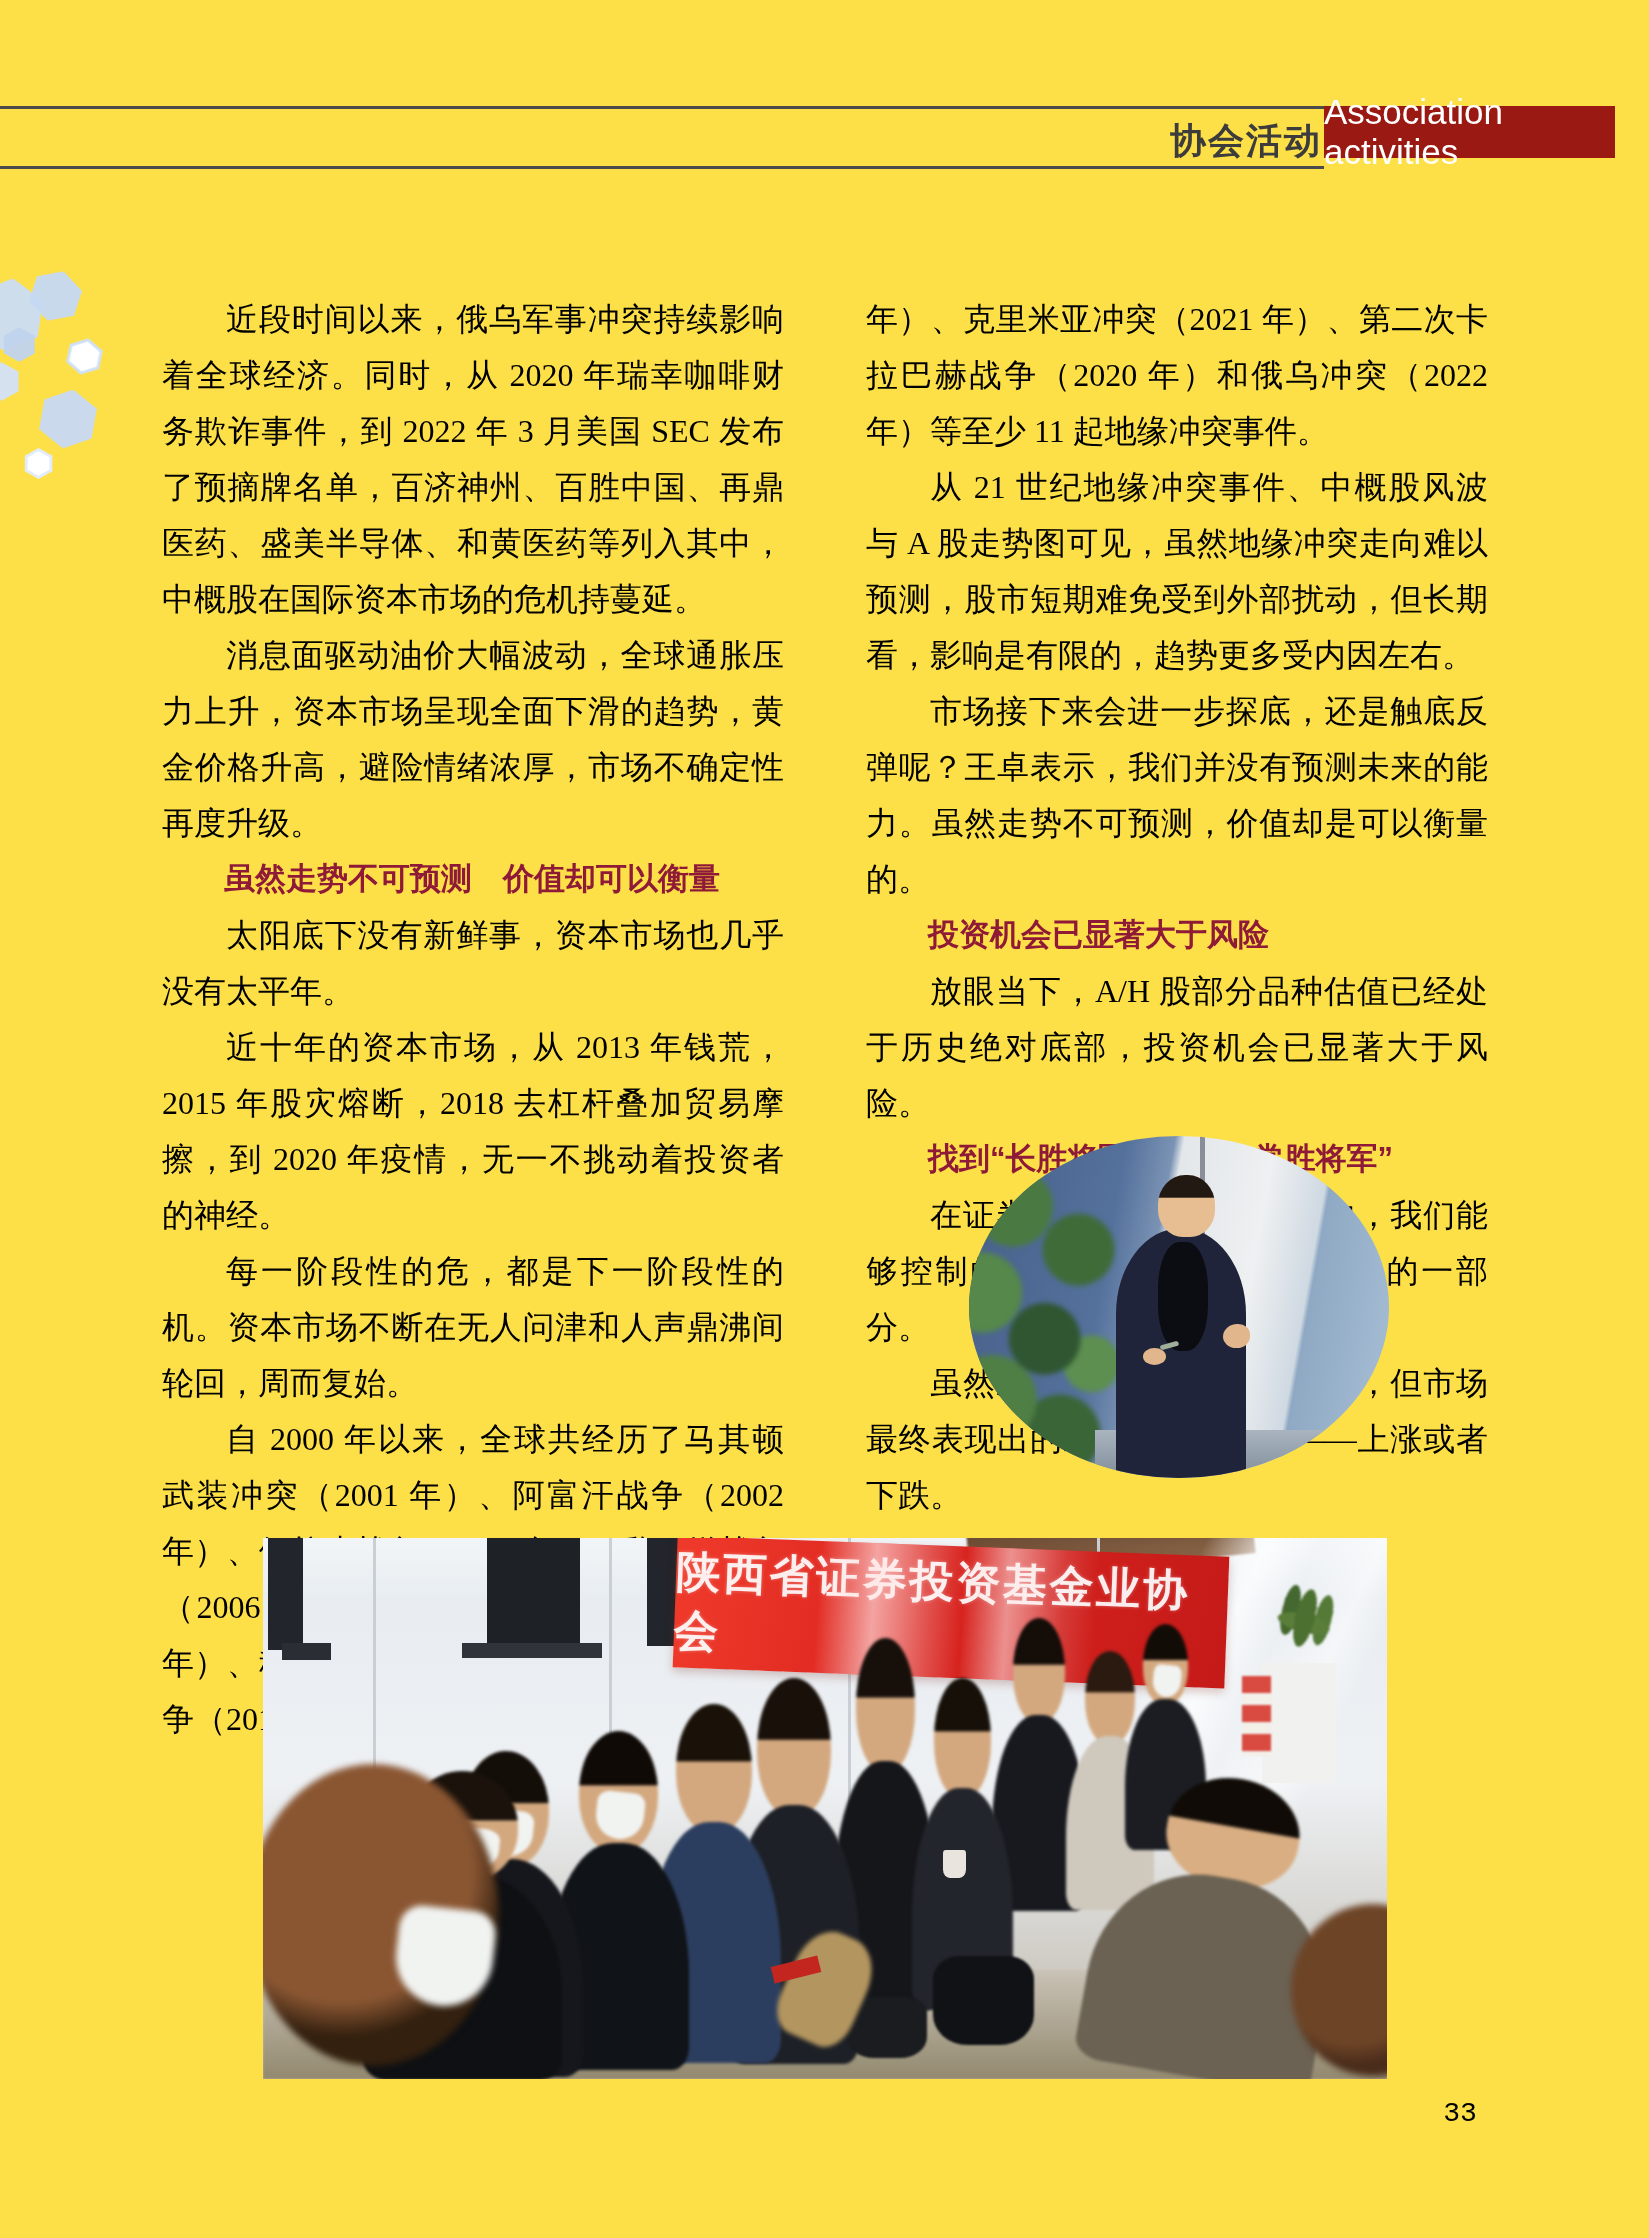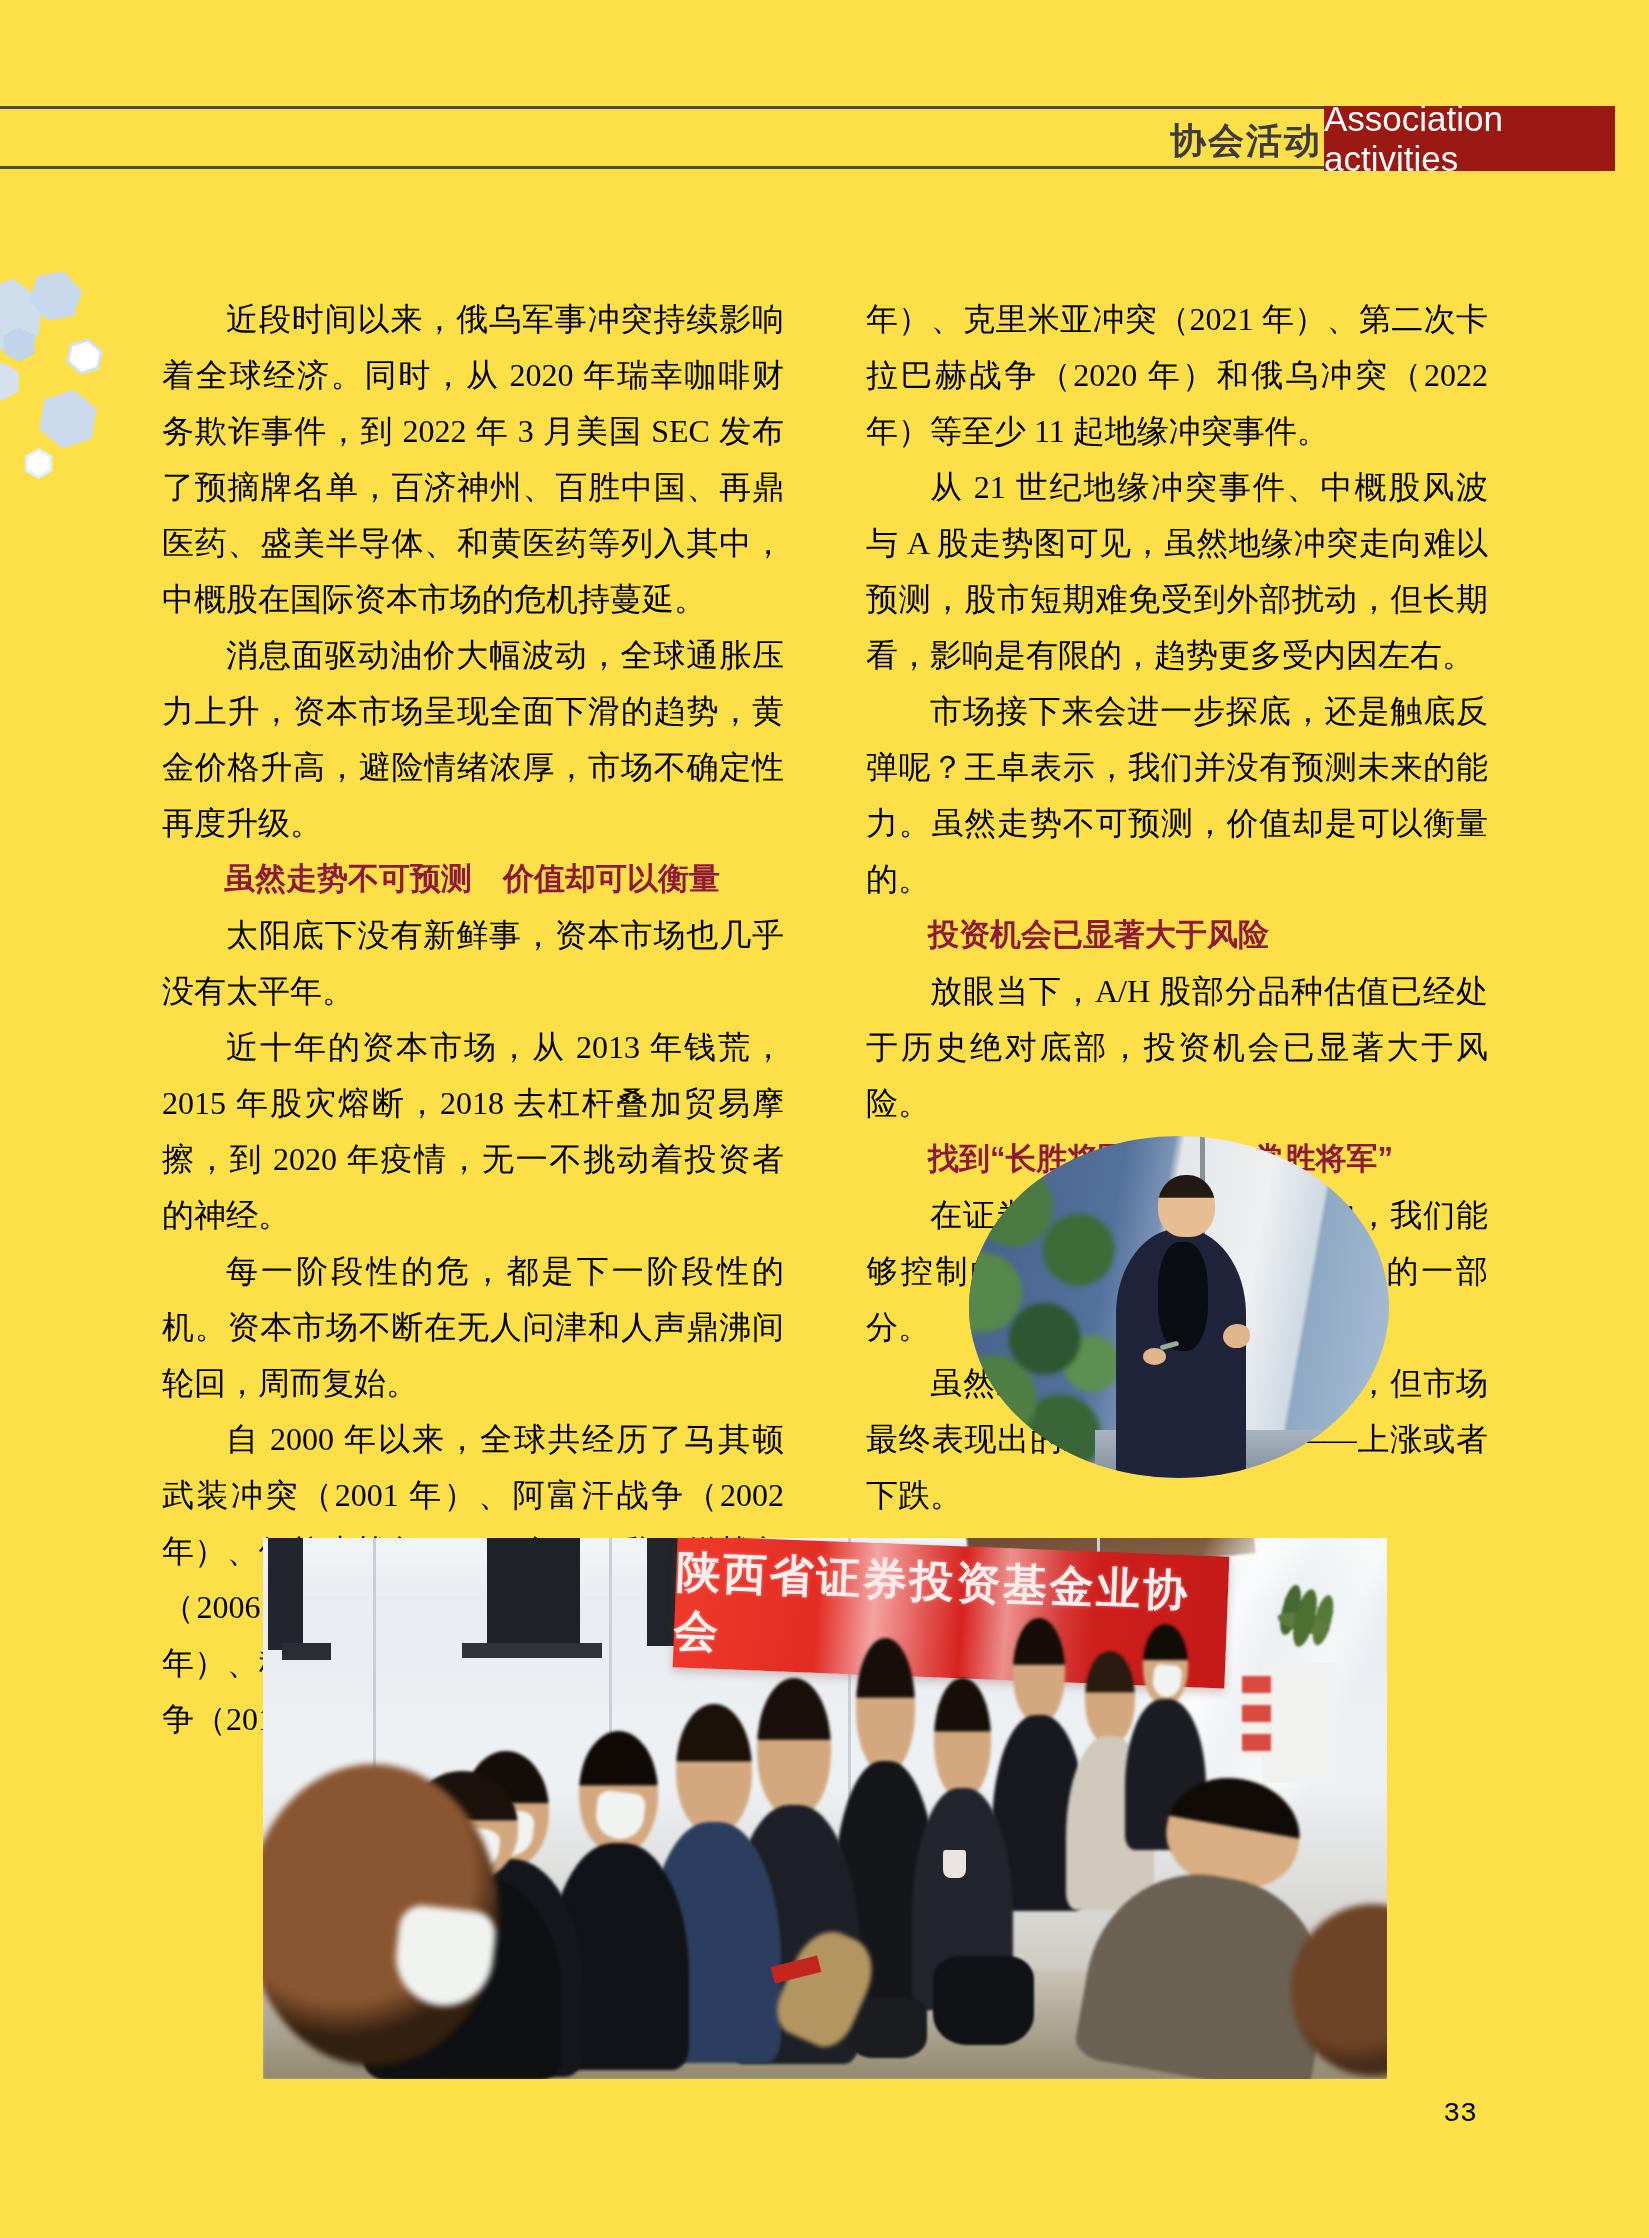--- a/index.html
+++ b/index.html
@@ -5,21 +5,21 @@
   html,body{margin:0;padding:0;background:#ffffff;}
   .page{position:relative;width:1650px;height:2239px;background:#fde047;overflow:hidden;
         font-family:"Liberation Serif","DejaVu Serif",serif;color:#000;}
 
   
   .rule{position:absolute;left:0;height:2.7px;background:#4b4b4b;}
   .rule-top{top:106px;width:1324px;}
   .rule-bottom{top:166px;width:1324px;}
   .hdr-zh{position:absolute;top:117px;right:328px;font-size:36px;font-weight:bold;color:#3c3c3c;
           font-family:"Liberation Sans","DejaVu Sans",sans-serif;letter-spacing:2px;}
-  .hdr-en{position:absolute;left:1324px;top:106px;width:291px;height:65px;background:#9a1912;
+  .hdr-en{position:absolute;left:1324px;top:106px;width:291px;height:52px;background:#9a1912;
           display:flex;align-items:center;justify-content:center;color:#fff;font-size:35px;
           font-family:"Liberation Sans","DejaVu Sans",sans-serif;}
 
   
   .hex{position:absolute;clip-path:polygon(50% 0%,93% 25%,93% 75%,50% 100%,7% 75%,7% 25%);
        filter:blur(1px);opacity:.95;}
   .hex-o{position:absolute;filter:blur(0.7px);}
   .hex-o>.hexin{position:absolute;inset:0;clip-path:polygon(50% 0%,93% 25%,93% 75%,50% 100%,7% 75%,7% 25%);}
   .hex-o>.hexin>.hexcore{position:absolute;inset:3.3px;clip-path:polygon(50% 0%,93% 25%,93% 75%,50% 100%,7% 75%,7% 25%);background:#fff;}
 

